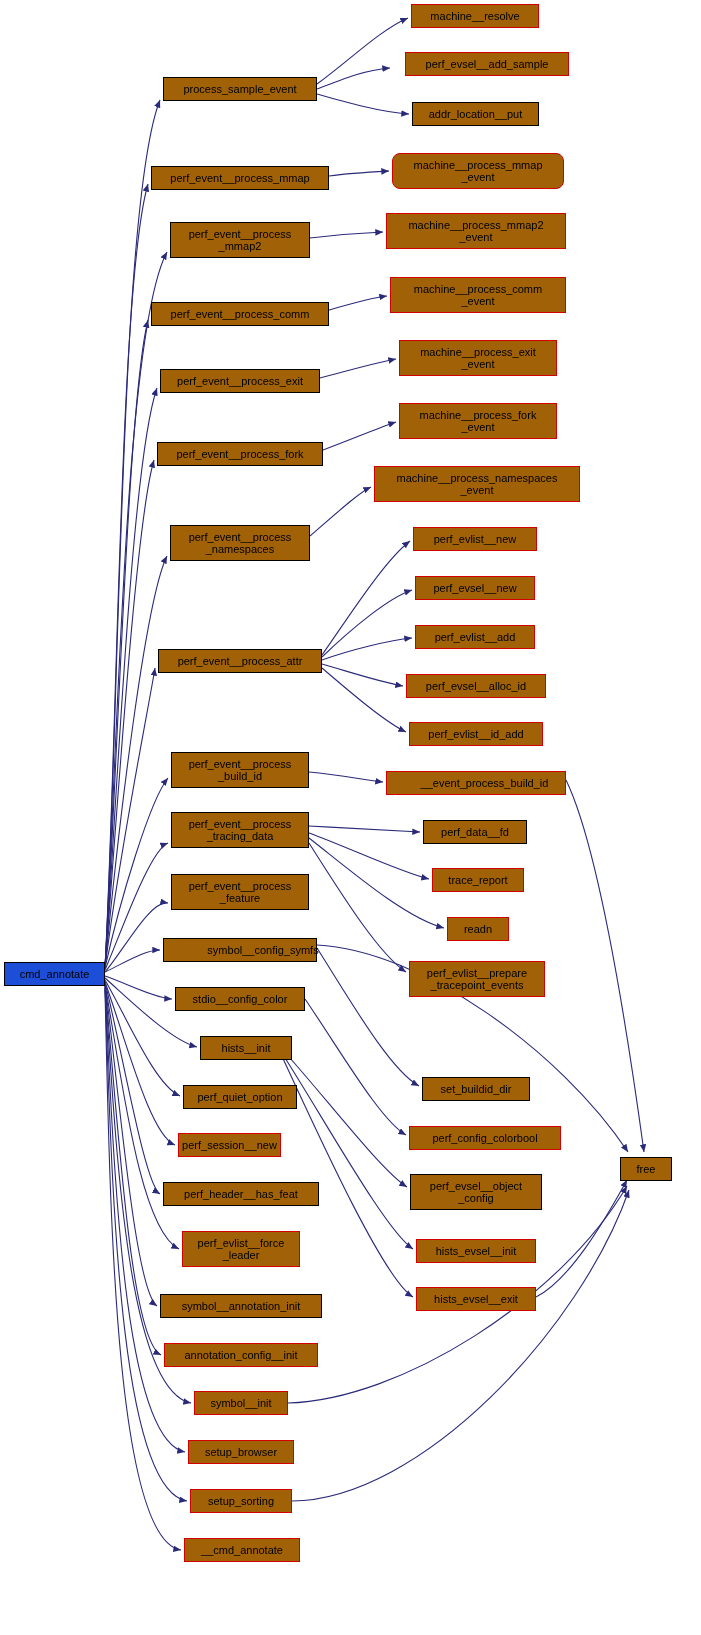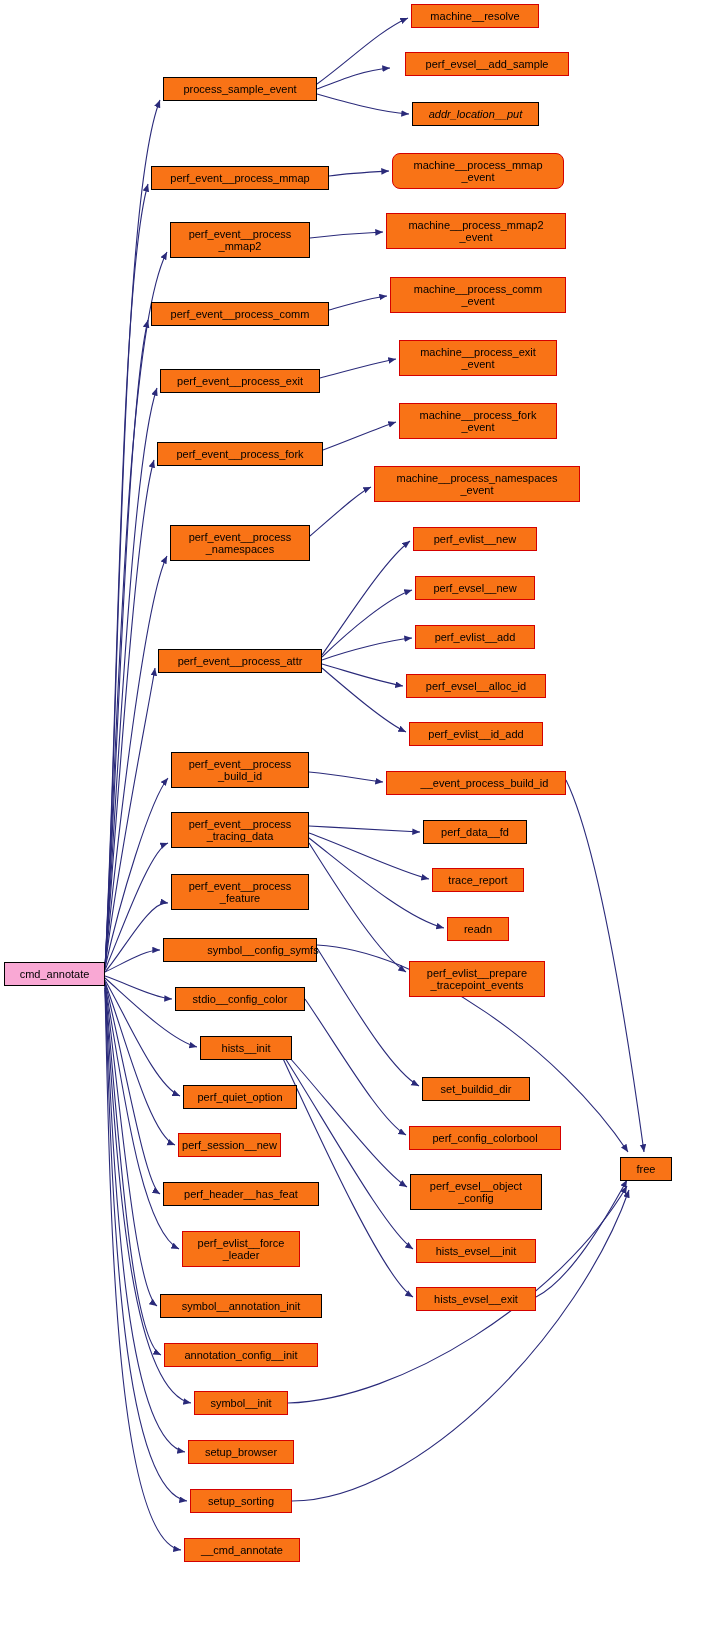--- a/index.html
+++ b/index.html
@@ -26,30 +26,30 @@
   .node {
     position: absolute;
     box-sizing: border-box;
     display: flex;
     align-items: center;
     justify-content: center;
     text-align: center;
     font-size: 11px;
     line-height: 12px;
     color: #000000;
-    background: #f97316;
+    background: #a16207;
     border: 1px solid #000000;
     white-space: pre-line;
     padding: 0 2px;
   }
   .node.red {
     border-color: #d40000;
   }
   .node.root {
-    background: #f9a8d4;
+    background: #1d4ed8;
     border-color: #000000;
   }
 </style>
 </head>
 <body>
 
 <div id="canvas">
   <svg id="edges" viewBox="0 0 701 1635">
     <defs>
       <marker id="arrow" markerWidth="8" markerHeight="8" refX="7" refY="3" orient="auto" markerUnits="strokeWidth">
@@ -120,21 +120,21 @@
       <path d="M536,1297 C570,1280 605,1220 627,1180"></path>
       <path d="M288,1403 C400,1400 560,1300 627,1186"></path>
       <path d="M292,1501 C420,1500 580,1330 629,1190"></path>
     </g>
   </svg>
 
   <div class="node root" style="left:4px;top:962px;width:101px;height:24px;">cmd_annotate</div>
   <div class="node" style="left:163px;top:77px;width:154px;height:24px;">process_sample_event</div>
   <div class="node red" style="left:411px;top:4px;width:128px;height:24px;">machine__resolve</div>
   <div class="node red" style="left:393px;top:52px;width:164px;height:24px;margin-left:12px;">perf_evsel__add_sample</div>
-  <div class="node" style="left:412px;top:102px;width:127px;height:24px;font-style:italic;">addr_location__put</div>
+  <div class="node" style="left:412px;top:102px;width:127px;height:24px;">addr_location__put</div>
   <div class="node" style="left:151px;top:166px;width:178px;height:24px;">perf_event__process_mmap</div>
   <div class="node red" style="left:392px;top:153px;width:172px;height:36px;border-radius:8px;">machine__process_mmap
 _event</div>
   <div class="node" style="left:170px;top:222px;width:140px;height:36px;">perf_event__process
 _mmap2</div>
   <div class="node red" style="left:386px;top:213px;width:180px;height:36px;">machine__process_mmap2
 _event</div>
   <div class="node" style="left:151px;top:302px;width:178px;height:24px;">perf_event__process_comm</div>
   <div class="node red" style="left:390px;top:277px;width:176px;height:36px;">machine__process_comm
 _event</div>

